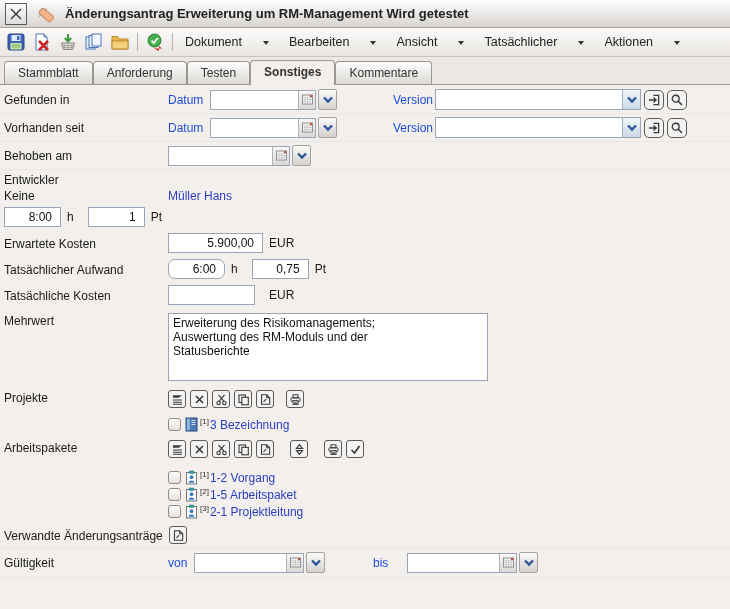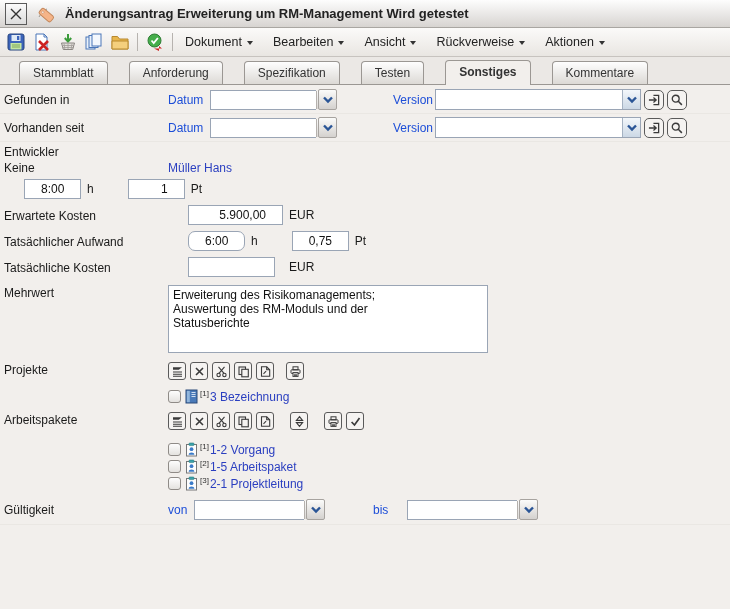--- a/index.html
+++ b/index.html
@@ -13,35 +13,35 @@
   .titlebar{height:28px;background:linear-gradient(#fdfdfd,#d7d4d1);border-bottom:1px solid #a9a6a2;
     display:flex;align-items:center;gap:9px;padding:0 5px;}
   .close-btn{width:22px;height:22px;border:1px solid #5a5a5a;background:linear-gradient(#fbfbfb,#dcdcdc);
     display:flex;align-items:center;justify-content:center;flex:none;}
   .win-title{font-weight:bold;font-size:13px;color:#222;white-space:nowrap;}
   
   .toolbar{height:29px;background:linear-gradient(#fbfaf9,#e9e6e2);border-bottom:1px solid #c7c3bf;
     display:flex;align-items:center;padding:0 5px;}
   .tb-icon{width:22px;height:22px;display:flex;align-items:center;justify-content:center;margin-right:4px;cursor:pointer;}
   .tb-sep{width:1px;height:18px;background:#b7b3af;margin:0 6px 0 2px;flex:none;}
-  .menu{display:flex;align-items:center;gap:5px;padding:3px 6px;margin-right:8px;color:#222;font-size:12.5px;cursor:pointer;white-space:nowrap;}
+  .menu{display:flex;align-items:center;gap:21px;padding:3px 6px;margin-right:8px;color:#222;font-size:12.5px;cursor:pointer;white-space:nowrap;}
   .caret{width:0;height:0;border-left:3.5px solid transparent;border-right:3.5px solid transparent;border-top:4.5px solid #333;margin-top:2px;}
   
-  .tabbar{height:28px;background:#ebe8e5;border-bottom:1px solid #9b9793;display:flex;align-items:flex-end;padding:4px 4px 0 19px;gap:21px;}
+  .tabbar{height:28px;background:#ebe8e5;border-bottom:1px solid #9b9793;display:flex;align-items:flex-end;padding:4px 4px 0 4px;gap:0;}
   .tab{border:1px solid #9b9793;border-bottom:none;border-radius:4px 4px 0 0;padding:4px 13px 4px 13px;
     background:linear-gradient(#fefefe,#dcd9d5);color:#333;position:relative;cursor:pointer;white-space:nowrap;}
   .tab.active{background:#f2efec;font-weight:bold;padding-bottom:6px;top:1px;z-index:2;}
   
   .form{padding:1px 0 0 0;}
   .frow{display:flex;align-items:center;padding:3px 4px;min-height:26px;border-bottom:1px solid #eae7e3;}
   .frow.nosep{border-bottom:none;}
   .frow.top{align-items:flex-start;}
   .flabel{width:164px;flex:none;color:#1a1a1a;padding-top:1px;}
   .sublabel{color:#1d4ed8;}
-  .txt{height:20px;border:1px solid #9aa5b5;background:#fff;padding:0 16px;font:12px "Liberation Sans",sans-serif;color:#111;margin-left:20px;}
+  .txt{height:20px;border:1px solid #9aa5b5;background:#fff;padding:0 8px;font:12px "Liberation Sans",sans-serif;color:#111;}
   .num{text-align:right;}
   .unit{margin:0 14px 0 6px;}
   .date-field{display:flex;align-items:stretch;border:1px solid #9aa5b5;background:#fff;height:20px;width:106px;flex:none;}
   .date-field .cal-btn{margin-left:auto;width:17px;background:linear-gradient(#f8f8f8,#dad7d4);border-left:1px solid #b5b1ad;
     display:flex;align-items:center;justify-content:center;cursor:pointer;}
   .chev-btn{width:19px;height:21px;border:1px solid #a7a39f;border-radius:2px;background:linear-gradient(#fbfbfa,#d4d1ce);
     display:flex;align-items:center;justify-content:center;margin-left:2px;flex:none;cursor:pointer;}
   .combo{width:206px;height:21px;border:1px solid #9aa5b5;background:#fff;display:flex;align-items:stretch;flex:none;}
   .combo-btn{margin-left:auto;width:18px;background:linear-gradient(#f3f7fb,#ccd8e5);border-left:1px solid #a5b2c2;
     display:flex;align-items:center;justify-content:center;cursor:pointer;}
@@ -229,33 +229,32 @@
     </span>
   <span class="menu">
       <span>Bearbeiten</span>
       <span class="caret"></span>
     </span>
   <span class="menu">
       <span>Ansicht</span>
       <span class="caret"></span>
     </span>
   <span class="menu">
-      <span>Rückverweise</span>
+      <span>Tatsächlicher</span>
       <span class="caret"></span>
     </span>
   <span class="menu">
       <span>Aktionen</span>
       <span class="caret"></span>
     </span>
 </div>
 
 <div class="tabbar">
   <div class="tab">Stammblatt</div>
   <div class="tab">Anforderung</div>
-  <div class="tab">Spezifikation</div>
   <div class="tab">Testen</div>
   <div class="tab active">Sonstiges</div>
   <div class="tab">Kommentare</div>
 </div>
 
 <div class="form">
 
   <div class="frow">
     <span class="flabel">Gefunden in</span>
     <span class="sublabel" style="width:42px">Datum</span>
@@ -323,20 +322,36 @@
           <use href="#i-goto"></use>
         </svg>
       </span>
     <span class="sq-btn">
         <svg class="mi" width="14" height="14">
           <use href="#i-search"></use>
         </svg>
       </span>
   </div>
 
+  <div class="frow">
+    <span class="flabel">Behoben am</span>
+    <span class="date-field" style="width:122px">
+      <input class="txt" style="border: none; width: 100px; height: 18px;" value="">
+      <span class="cal-btn">
+          <svg class="mi" width="13" height="13">
+            <use href="#i-cal"></use>
+          </svg>
+        </span>
+    </span>
+    <span class="chev-btn">
+        <svg class="mi" width="12" height="10">
+          <use href="#i-chev"></use>
+        </svg>
+      </span>
+  </div>
 
   <div class="frow nosep" style="min-height:15px;padding-top:2px;padding-bottom:0">
     <span class="flabel">Entwickler</span>
   </div>
 
   <div class="frow nosep" style="min-height:16px;padding-top:1px;padding-bottom:1px">
     <span class="flabel">Keine</span>
     <span class="link">Müller Hans</span>
   </div>
 
@@ -485,20 +500,28 @@
         <span class="checkbox"></span>
         <svg class="mi it-icon" width="13" height="15">
             <use href="#i-person"></use>
           </svg>
         <span class="idx">[3]</span>
         <span class="link">2-1 Projektleitung</span>
       </div>
     </div>
   </div>
 
+  <div class="frow" style="min-height:24px">
+    <span class="flabel" style="width:165px">Verwandte Änderungsanträge</span>
+    <span class="mini-btn">
+        <svg class="mi" width="13" height="13">
+          <use href="#i-paste"></use>
+        </svg>
+      </span>
+  </div>
 
   <div class="frow" style="min-height:30px">
     <span class="flabel">Gültigkeit</span>
     <span class="sublabel" style="width:26px">von</span>
     <span class="date-field" style="width:110px">
       <input class="txt" style="border: none; width: 89px; height: 18px;">
       <span class="cal-btn">
           <svg class="mi" width="13" height="13">
             <use href="#i-cal"></use>
           </svg>

